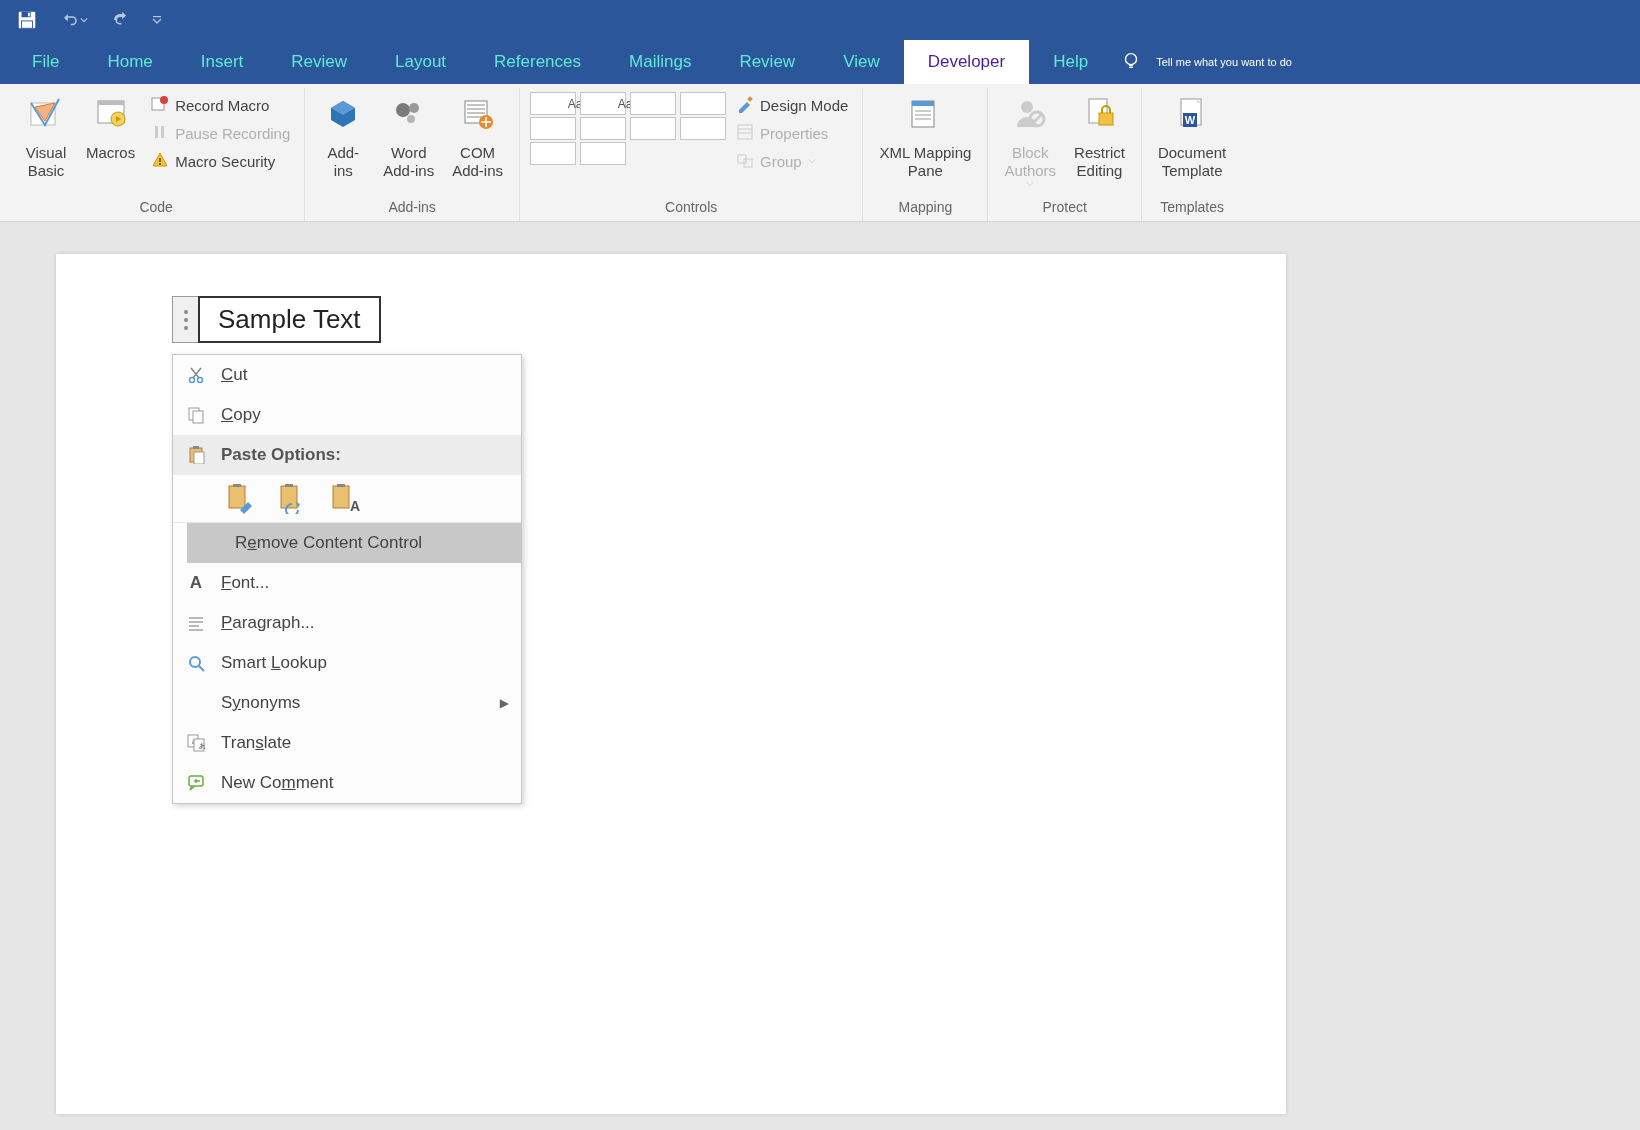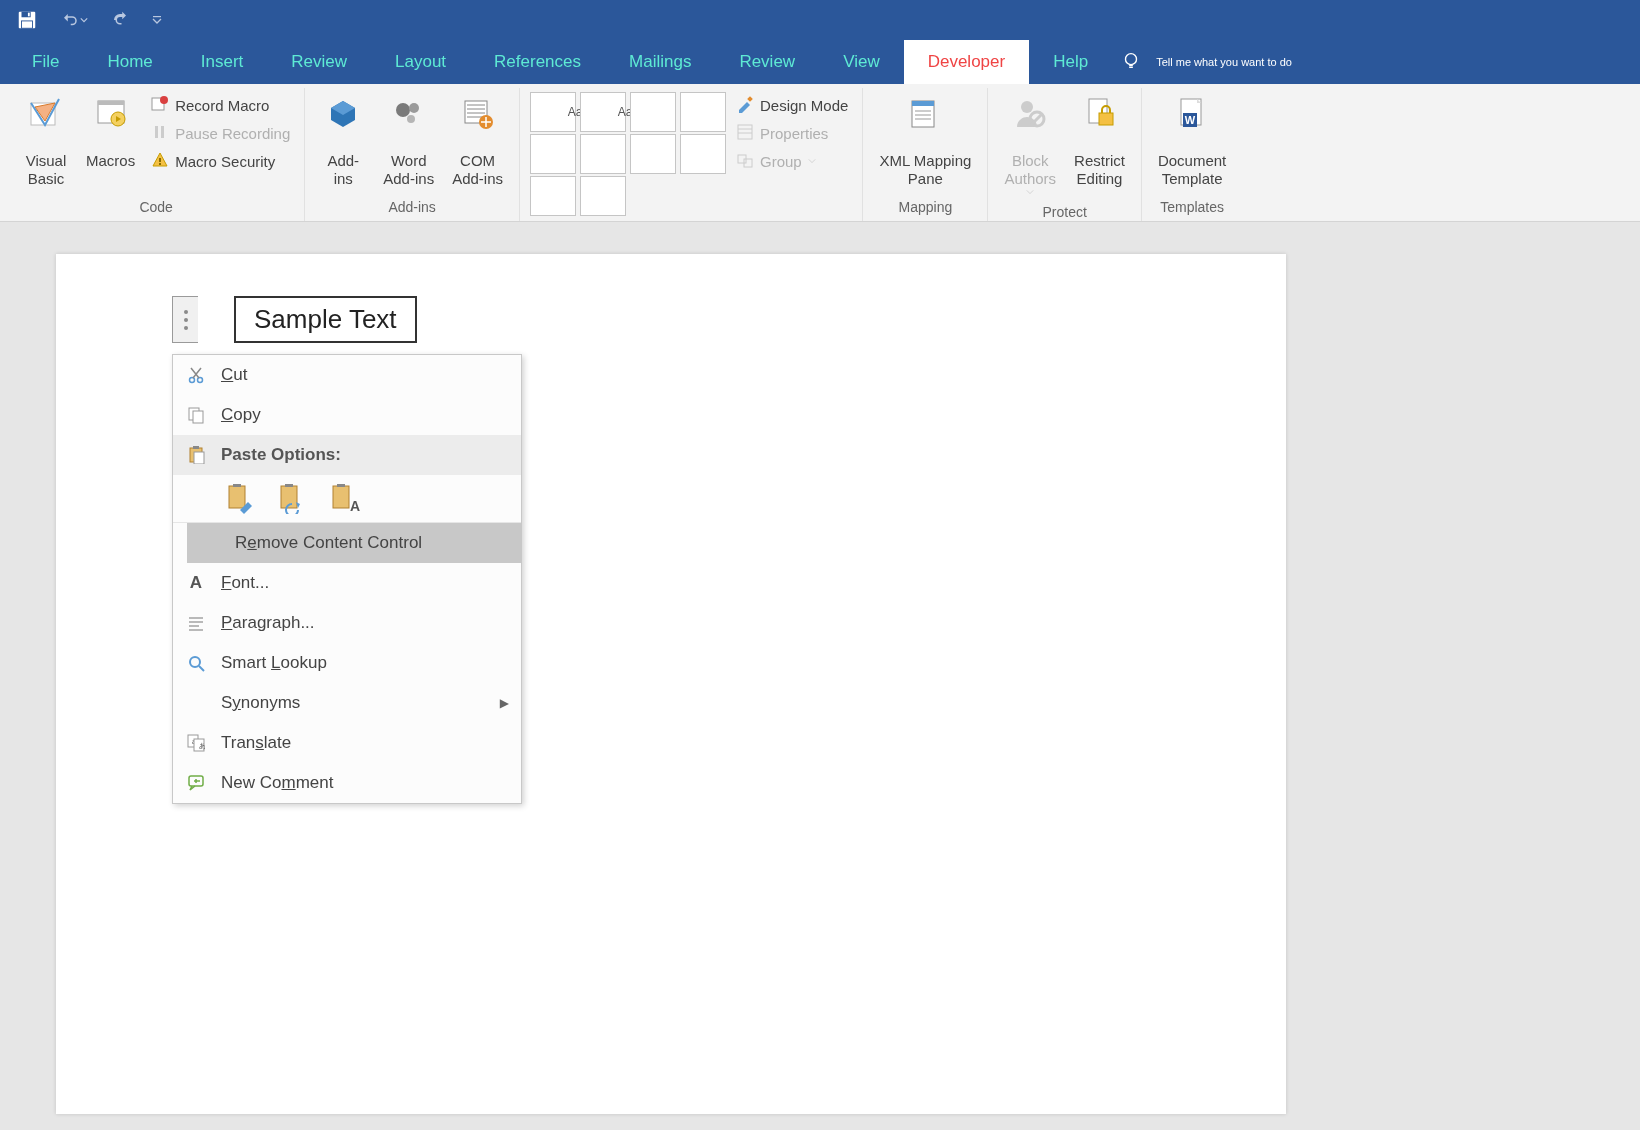--- a/index.html
+++ b/index.html
@@ -7,47 +7,47 @@
   
   
   .titlebar { background: #2b579a; height: 40px; display: flex; align-items: center; padding: 0 10px; gap: 10px; }
   .titlebar .save-icon { width: 22px; height: 22px; display: flex; align-items: center; justify-content: center; }
   .titlebar .qat-btn { color: #b8c7e0; cursor: pointer; padding: 2px 6px; display: flex; align-items: center; }
   .titlebar .qat-btn svg { display: block; }
 
   
   .ribbon-tabs { background: #2b579a; height: 44px; display: flex; align-items: stretch; padding: 0 8px; }
   .ribbon-tab { color: #5eead4; padding: 0 24px; display: flex; align-items: center; font-size: 17px; cursor: pointer; }
-  .ribbon-tab.active { background: #fff; color: #ef4444; }
+  .ribbon-tab.active { background: #fff; color: #4c1d95; }
   .tell-me { display: flex; align-items: center; color: #fff; margin-left: 8px; font-size: 11px; cursor: text; }
   .tell-me .bulb { margin-right: 14px; }
 
   
   .ribbon { background: #f3f3f3; height: 138px; border-bottom: 1px solid #d4d4d4; display: flex; align-items: stretch; padding: 4px 8px 0 8px; }
   .ribbon-group { display: flex; flex-direction: column; align-items: center; padding: 0 10px; border-right: 1px solid #e1e1e1; }
   .ribbon-group:last-child { border-right: none; }
   .ribbon-group-content { flex: 1; display: flex; align-items: flex-start; gap: 6px; padding-top: 4px; }
   .ribbon-group-label { font-size: 14px; color: #666; padding: 4px 0 6px 0; }
   .large-btn { display: flex; flex-direction: column; align-items: center; justify-content: flex-start; padding: 4px 6px; cursor: pointer; min-width: 56px; }
   .large-btn .icon { height: 36px; display: flex; align-items: center; justify-content: center; }
-  .large-btn .label { font-size: 15px; color: #444; text-align: center; line-height: 1.2; margin-top: 20px; }
+  .large-btn .label { font-size: 15px; color: #444; text-align: center; line-height: 1.2; margin-top: 12px; }
   .large-btn.disabled .label { color: #b0b0b0; }
   .small-row { display: flex; align-items: center; gap: 6px; font-size: 15px; color: #444; padding: 2px 4px; cursor: pointer; height: 26px; }
   .small-row.disabled { color: #b0b0b0; }
   .vstack { display: flex; flex-direction: column; gap: 2px; }
   .hstack { display: flex; flex-direction: row; gap: 4px; align-items: center; }
-  .mini-btn { width: 26px; height: 40px; border: 1px solid #c5c5c5; background: #fff; display: flex; align-items: center; justify-content: center; cursor: pointer; font-size: 12px; color: #555; padding-left: 44px; }
+  .mini-btn { width: 26px; height: 23px; border: 1px solid #c5c5c5; background: #fff; display: flex; align-items: center; justify-content: center; cursor: pointer; font-size: 12px; color: #555; padding-left: 44px; }
   .mini-btn svg { display:block; }
 
   
   .doc-area { position: absolute; top: 222px; left: 0; right: 0; bottom: 0; background: #e6e6e6; }
   .page { position: absolute; left: 56px; top: 32px; width: 1230px; height: 860px; background: #fff; box-shadow: 0 0 4px rgba(0,0,0,0.15); }
   
   
-  .content-control { position: absolute; left: 116px; top: 42px; display: flex; align-items: stretch; gap: 36px; }
+  .content-control { position: absolute; left: 116px; top: 42px; display: flex; align-items: stretch; }
   .cc-handle { width: 26px; background: #f0f0f0; border: 1px solid #9a9a9a; border-right: none; display: flex; flex-direction: column; align-items: center; justify-content: center; gap: 4px; cursor: pointer; }
   .cc-handle .dot { width: 4px; height: 4px; border-radius: 50%; background: #8a8a8a; }
   .cc-box { border: 2px solid #333; padding: 6px 18px; font-size: 26px; color: #222; }
 
   
   .context-menu { position: absolute; left: 116px; top: 100px; width: 350px; background: #fcfcfc; border: 1px solid #c8c8c8; box-shadow: 2px 2px 6px rgba(0,0,0,0.18); }
   .ctx-row { display: flex; align-items: center; height: 40px; padding: 0 12px; font-size: 17px; color: #444; cursor: pointer; gap: 14px; }
   .ctx-row.header { background: #ececec; color: #555; font-weight: 600; cursor: default; }
   .ctx-row.hover { background: #c8c8c8; margin-left: 14px; }
   .ctx-icon { width: 22px; height: 22px; display: flex; align-items: center; justify-content: center; flex-shrink: 0; }

